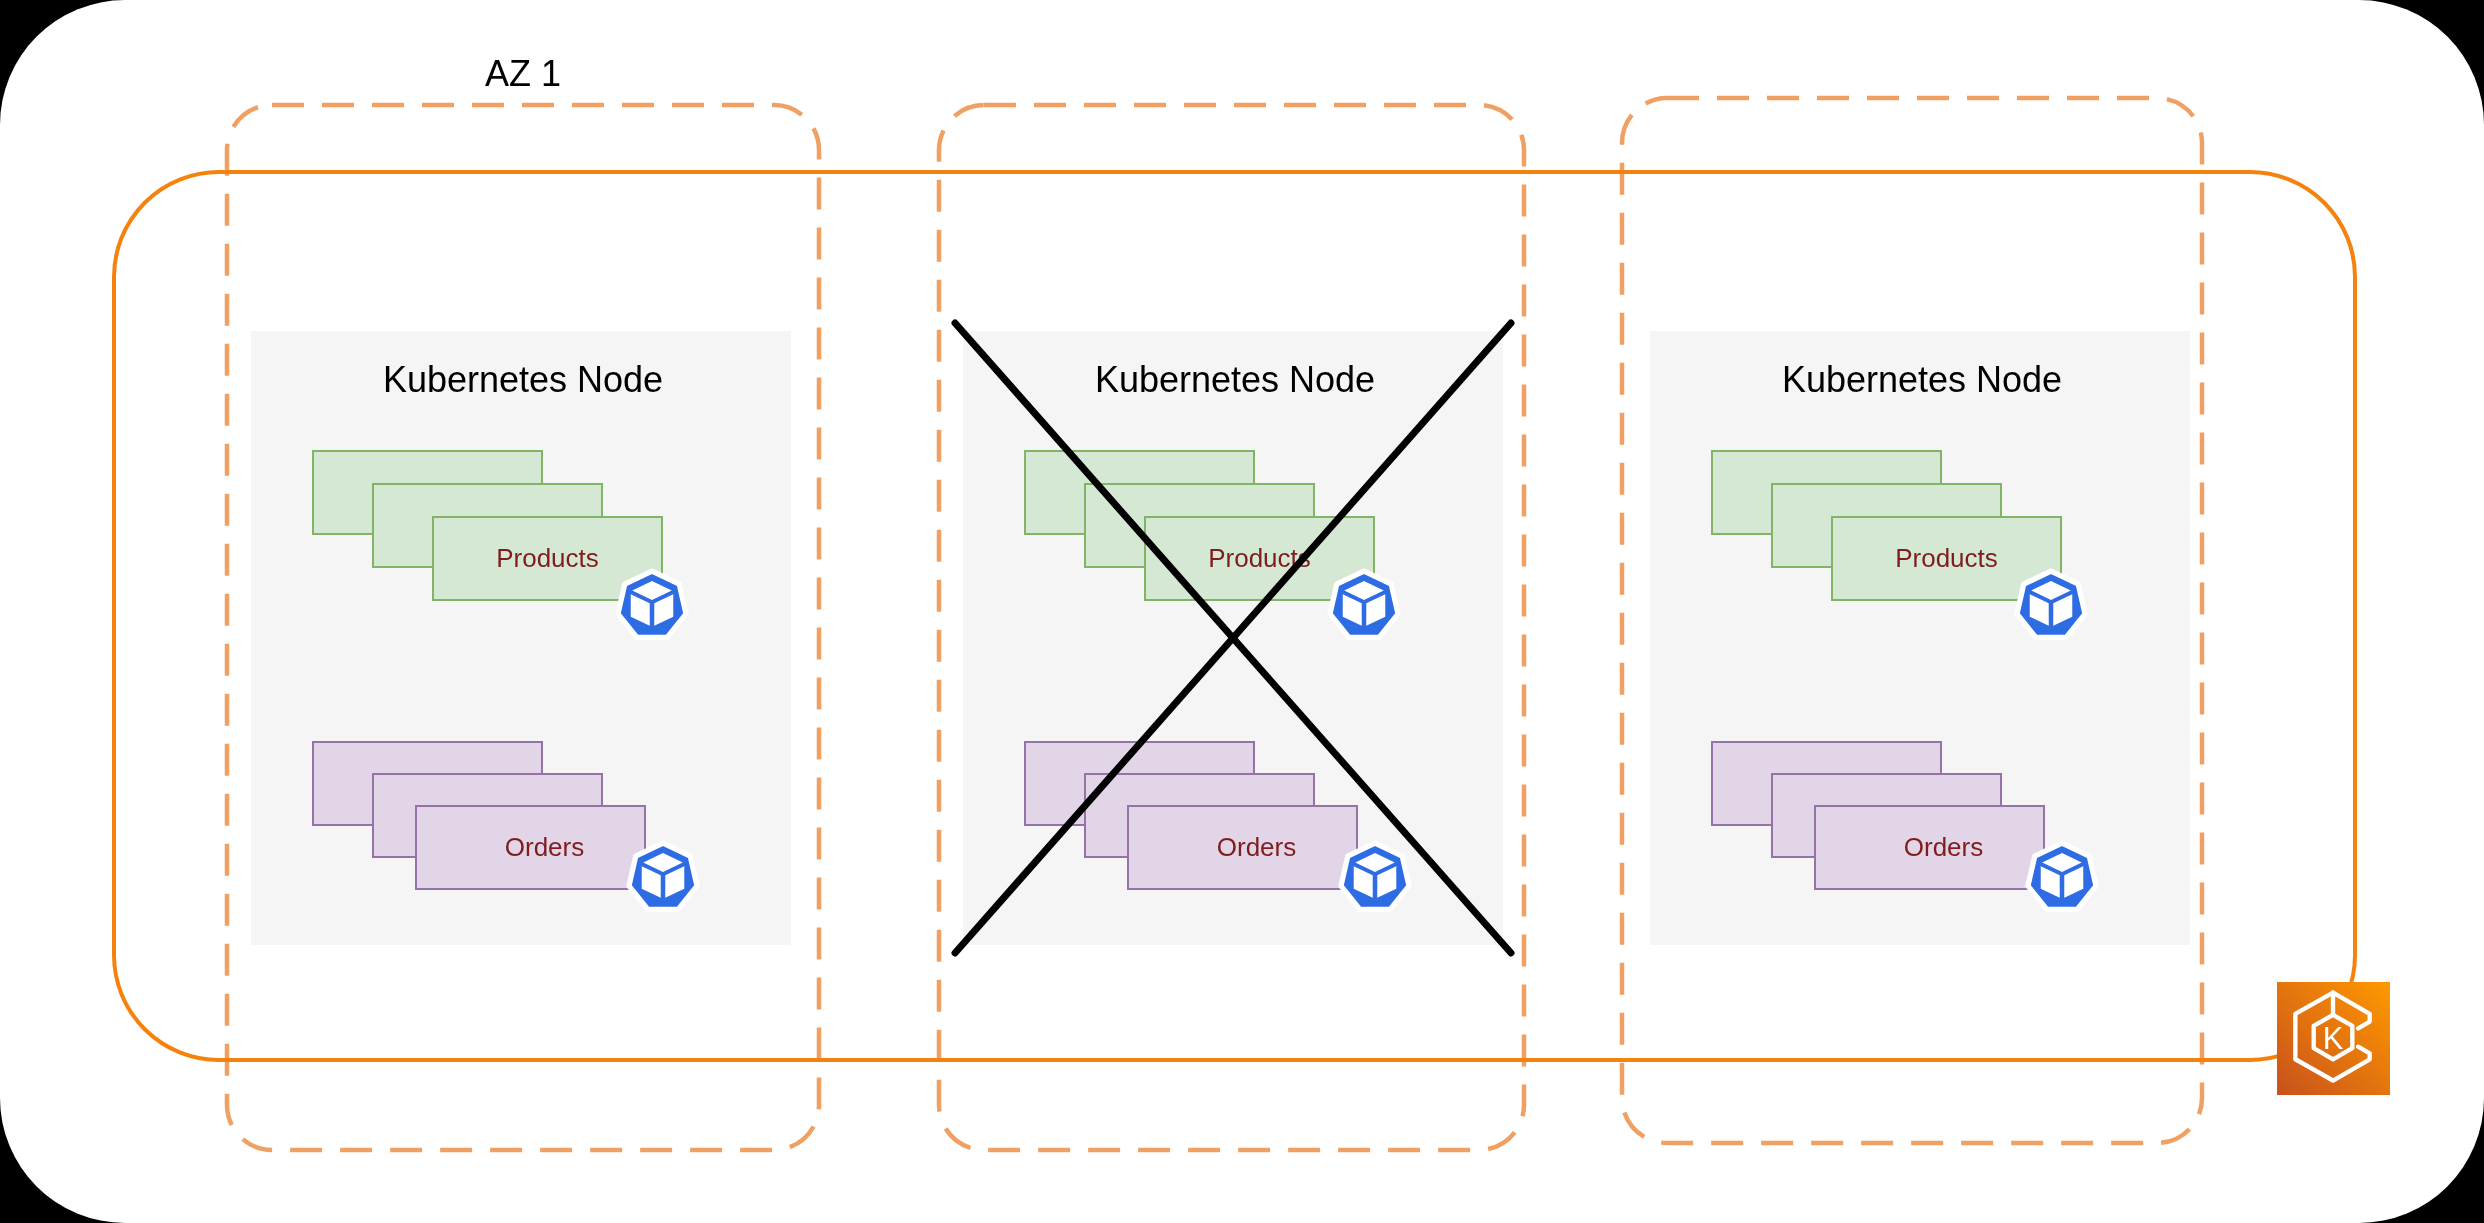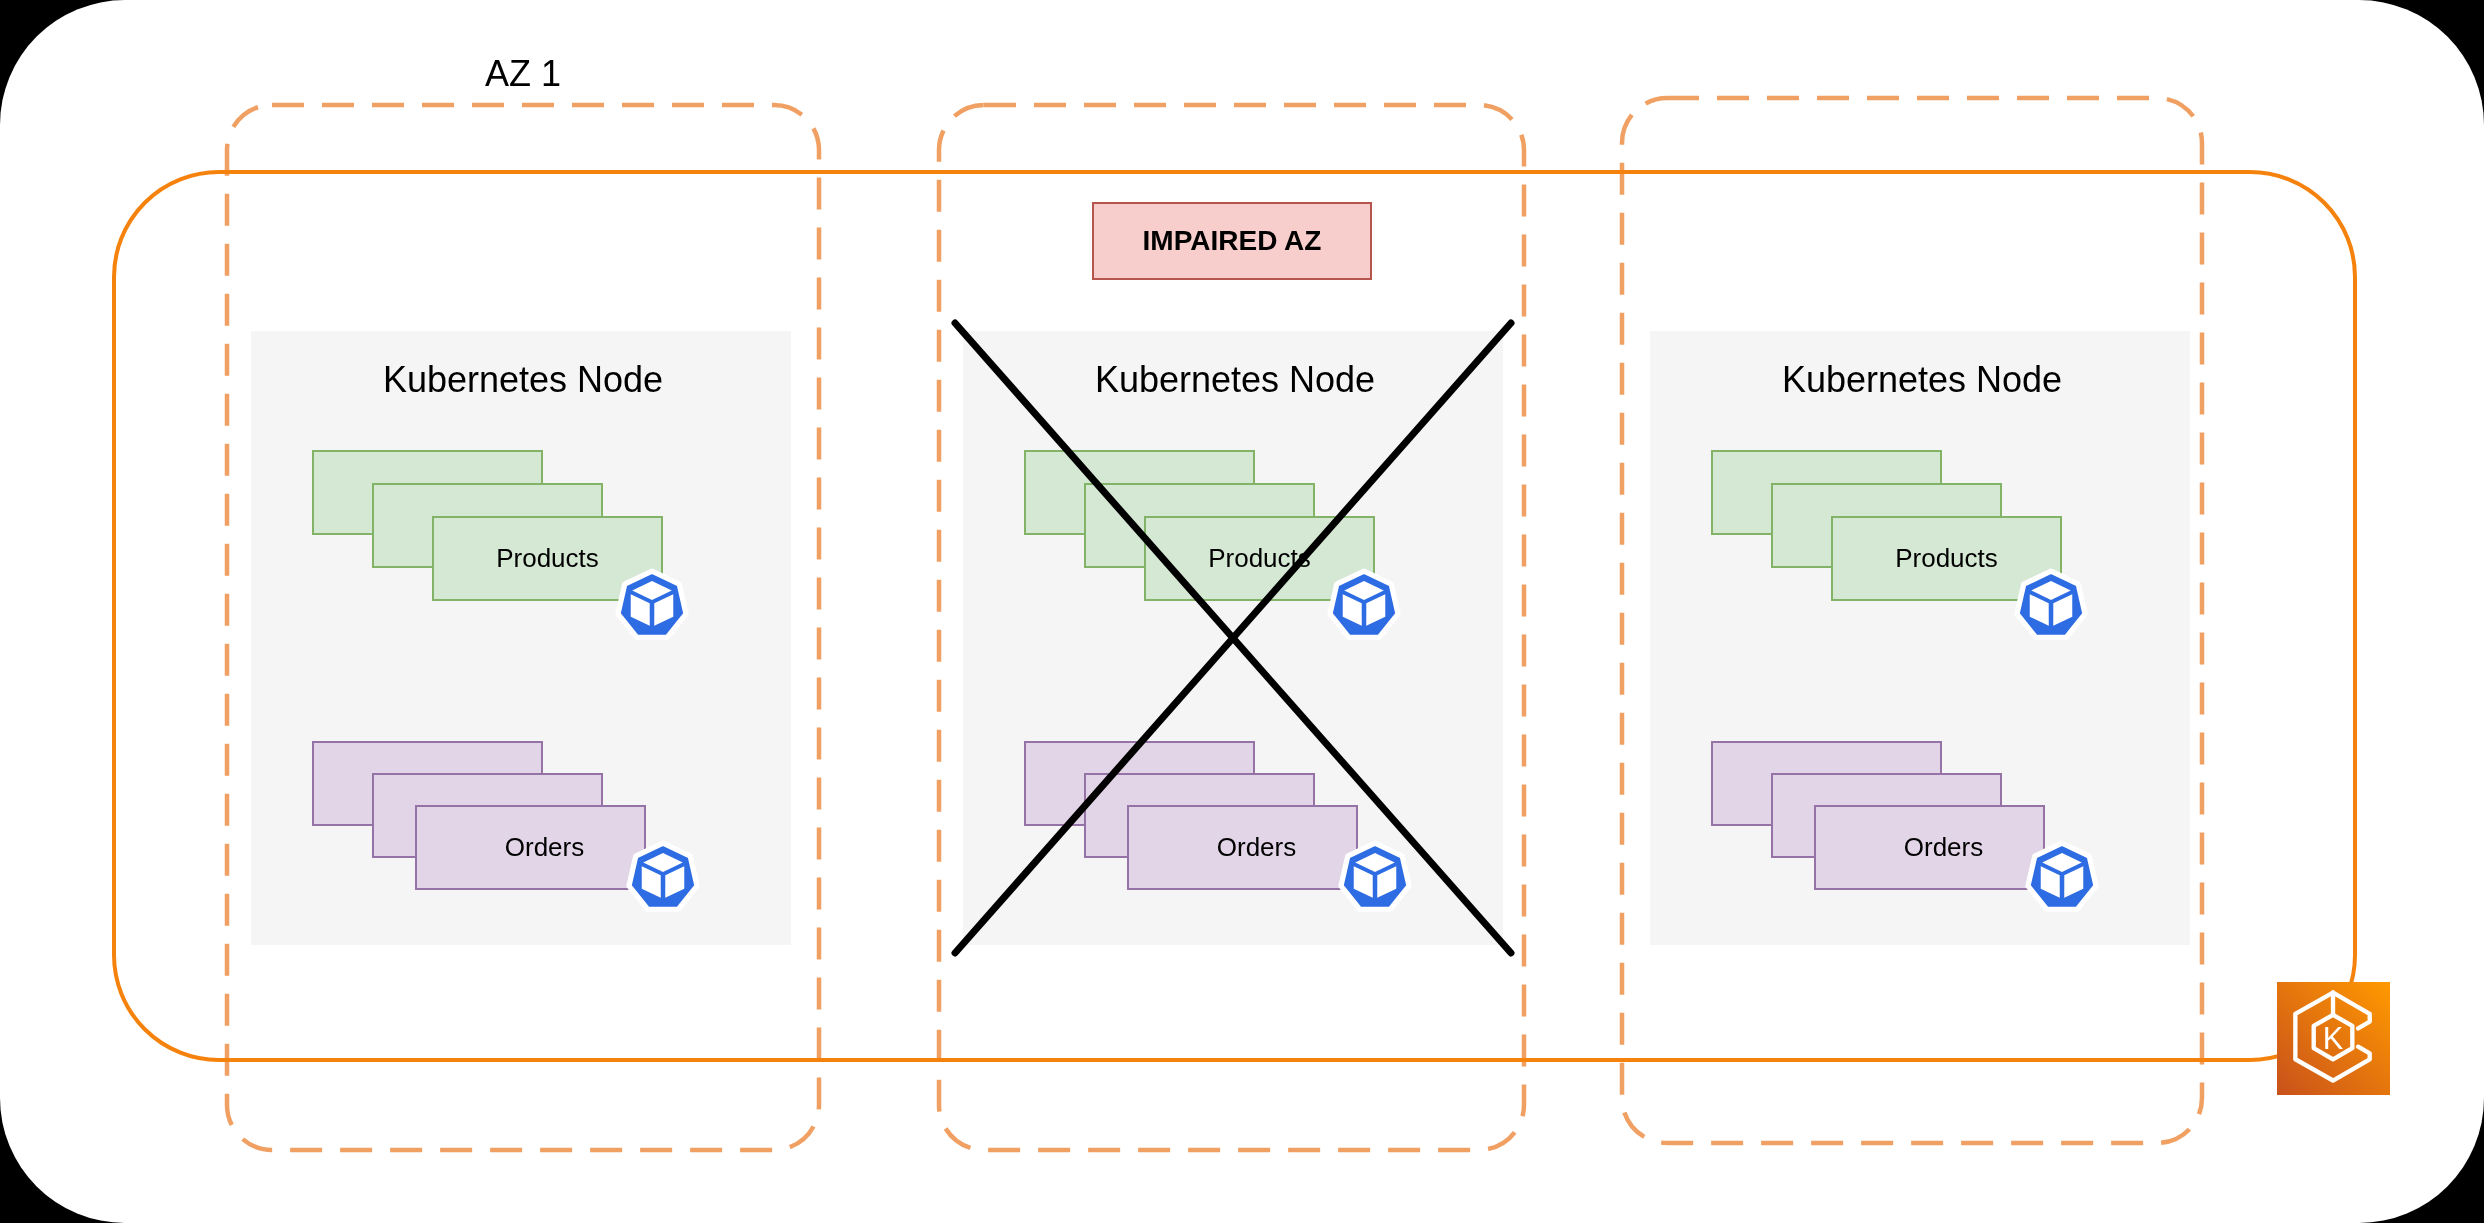--- a/index.html
+++ b/index.html
@@ -30,21 +30,21 @@
   .stack-green .card { background:#d5e8d4; border-color:#82b366; }
   .stack-purple .card { background:#e1d5e7; border-color:#9673a6; }
   .stack-green .c1 { left:61px;  top:119px; }
   .stack-green .c2 { left:121px; top:152px; }
   .stack-green .c3 { left:181px; top:185px; }
   .stack-purple .c1 { left:61px;  top:410px; }
   .stack-purple .c2 { left:121px; top:442px; }
   .stack-purple .c3 { left:164px; top:474px;padding-left:28px; }
   .card-label {
     display:flex; align-items:center; justify-content:center;
-    width:100%; height:100%; font-size:26px; color:#000000;
+    width:100%; height:100%; font-size:26px; color:#7f1d1d;
   }
 
   
   .pod-icon { position:absolute; width:76px; height:79px; }
   .pod-green  { left:363px; top:234px; }
   .pod-purple { left:374px; top:506px; }
 
   
   .impaired-badge {
     position:absolute; left:1092px; top:202px; width:280px; height:78px;
@@ -159,21 +159,20 @@
       </svg>
       <svg class="pod-icon pod-purple" viewBox="0 0 100 104">
         <polygon points="50,8 14.1,25.3 5.2,64.3 30,95.3 70,95.3 94.8,64.3 85.9,25.3" fill="#2D6CE3" stroke="#fff" stroke-width="7" stroke-linejoin="round"></polygon>
         <path d="M50,21 L76,33.5 L50,46 L24,33.5 Z" fill="#fff"></path>
         <path d="M22,38.5 L47,50.5 L47,80 L22,68 Z" fill="#fff"></path>
         <path d="M78,38.5 L53,50.5 L53,80 L78,68 Z" fill="#fff"></path>
       </svg>
     </div>
   </div>
 
-  <div class="impaired-badge">IMPAIRED AZ</div>
 
   <svg class="layer" viewBox="0 0 2484 1223">
     <line x1="955" y1="323" x2="1511" y2="953" stroke="#000" stroke-width="7" stroke-linecap="round"></line>
     <line x1="1511" y1="323" x2="955" y2="953" stroke="#000" stroke-width="7" stroke-linecap="round"></line>
   </svg>
 
   <svg class="eks-icon" viewBox="0 0 117 117">
     <defs>
       <linearGradient id="eksg" x1="0" y1="1" x2="1" y2="0">
         <stop offset="0" stop-color="#C8511B"></stop>

